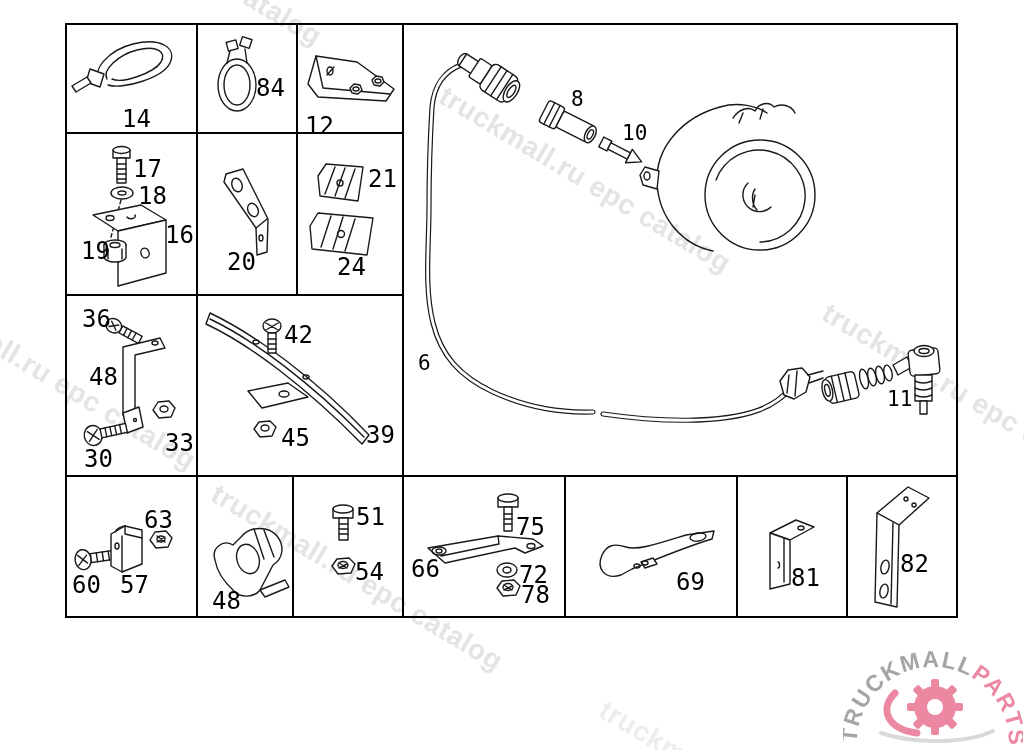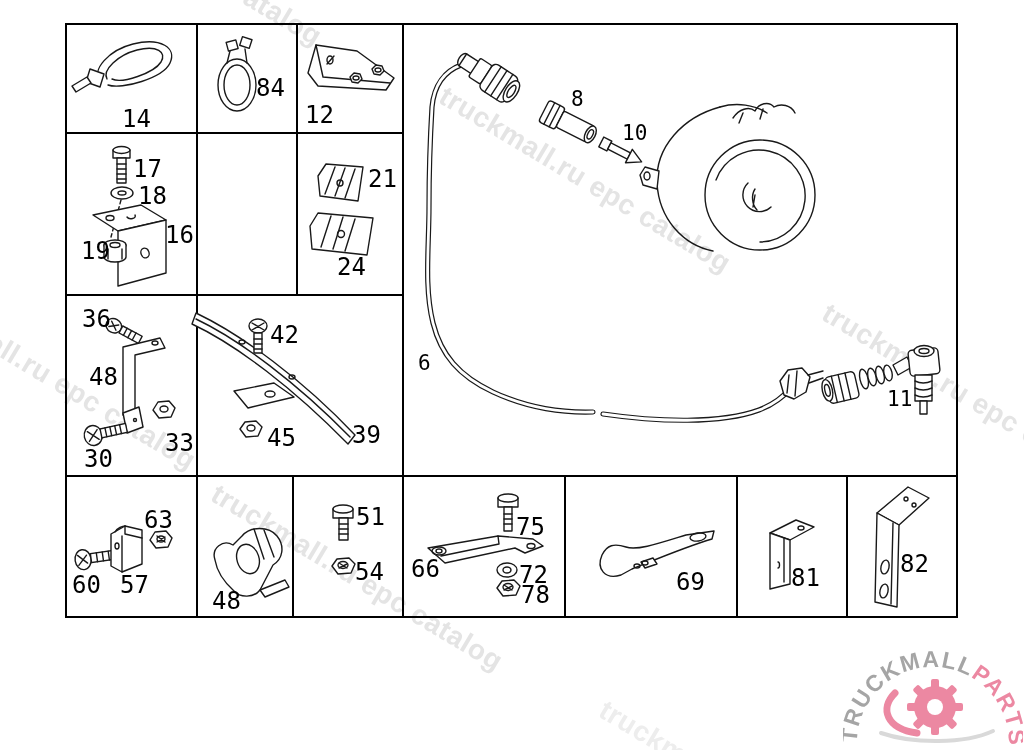--- a/index.html
+++ b/index.html
@@ -72,21 +72,21 @@
         <ellipse cx="40" cy="62" rx="19" ry="26"></ellipse>
         <ellipse cx="40" cy="62" rx="13" ry="20"></ellipse>
         <path d="M30,40 L34,24 M50,40 L48,26"></path>
         <rect class="f" x="30" y="18" width="10" height="9" transform="rotate(-15 35 22)"></rect>
         <rect class="f" x="44" y="15" width="10" height="9" transform="rotate(18 49 19)"></rect>
       </g>
     </svg>
     <span class="plabel" style="left:59px;top:53px;">84</span>
   </div>
 
-  <div class="cell" style="left:297px;top:23px;width:106px;height:110px;padding-left:32px;">
+  <div class="cell" style="left:297px;top:34px;width:106px;height:110px;padding-left:32px;">
     <svg class="art" width="106" height="110" viewBox="0 0 106 110">
       <g>
         <path class="f" d="M11,50 L19,22 L60,28 L97,55 L89,67 L21,63 Z"></path>
         <path d="M19,22 L26,54 M26,54 L93,60"></path>
         <ellipse cx="33" cy="37" rx="3" ry="4"></ellipse>
           <path d="M30,41 L37,33"></path>
         <path class="f" d="M53,54 L57,50 L63,51 L65,56 L61,60 L55,59 Z"></path>
           <ellipse cx="59" cy="55" rx="3" ry="2"></ellipse>
         <path class="f" d="M75,46 L79,42 L85,43 L87,48 L83,52 L77,51 Z"></path>
           <ellipse cx="81" cy="47" rx="3" ry="2"></ellipse>
@@ -121,20 +121,32 @@
         <ellipse cx="50" cy="112" rx="5" ry="2.5"></ellipse>
         <path d="M43,116 v10 M57,116 v10"></path>
       </g>
     </svg>
     <span class="plabel" style="left:68px;top:24px;">17</span>
     <span class="plabel" style="left:73px;top:51px;">18</span>
     <span class="plabel" style="left:16px;top:100px;margin-top:6px;">19</span>
     <span class="plabel" style="left:100px;top:90px;">16</span>
   </div>
 
+  <div class="cell" style="left:197px;top:133px;width:100px;height:162px;">
+    <svg class="art" width="100" height="162" viewBox="0 0 100 162">
+      <g>
+        <path class="f" d="M29,41 L46,36 L71,86 L70,119 L60,122 L59,95 L27,49 Z"></path>
+        <path d="M59,95 L70,86"></path>
+        <ellipse cx="40" cy="52" rx="5" ry="7" transform="rotate(-20 40 52)"></ellipse>
+        <ellipse cx="56" cy="77" rx="5" ry="7" transform="rotate(-25 56 77)"></ellipse>
+        <ellipse cx="64" cy="105" rx="2" ry="3"></ellipse>
+      </g>
+    </svg>
+    <span class="plabel" style="left:30px;top:117px;">20</span>
+  </div>
 
   <div class="cell" style="left:297px;top:133px;width:106px;height:162px;">
     <svg class="art" width="106" height="162" viewBox="0 0 106 162">
       <g>
         <path class="f" d="M21,43 L29,31 L66,34 L61,68 L23,63 Z"></path>
         <path d="M28,61 L38,34 M38,63 L48,35 M48,65 L58,36"></path>
         <circle cx="43" cy="50" r="3"></circle>
       </g>
       <g>
         <path class="f" d="M13,93 L21,80 L76,85 L70,122 L15,116 Z"></path>
@@ -170,21 +182,21 @@
         <rect class="f" x="36" y="133" width="26" height="9"></rect>
         <path d="M41,133 v9 M46,133 v9 M51,133 v9 M56,133 v9"></path>
       </g>
     </svg>
     <span class="plabel" style="left:17px;top:12px;">36</span>
     <span class="plabel" style="left:24px;top:70px;">48</span>
     <span class="plabel" style="left:100px;top:136px;">33</span>
     <span class="plabel" style="left:19px;top:152px;">30</span>
   </div>
 
-  <div class="cell" style="left:182px;top:295px;width:178px;height:181px;">
+  <div class="cell" style="left:196px;top:295px;width:178px;height:181px;">
     <svg class="art" width="206" height="181" viewBox="0 0 206 181">
       <g>
         <path class="f" d="M14,18 C60,40 120,84 173,140 L166,149 C112,94 55,50 10,29 Z"></path>
         <path d="M14,24 C58,45 115,88 168,142"></path>
         <ellipse cx="60" cy="47" rx="3" ry="2"></ellipse>
           <ellipse cx="110" cy="82" rx="3" ry="2"></ellipse>
         <path class="f" d="M52,96 L92,88 L112,102 L66,113 Z"></path>
         <ellipse cx="88" cy="99" rx="5" ry="3"></ellipse>
       </g>
       <g>

